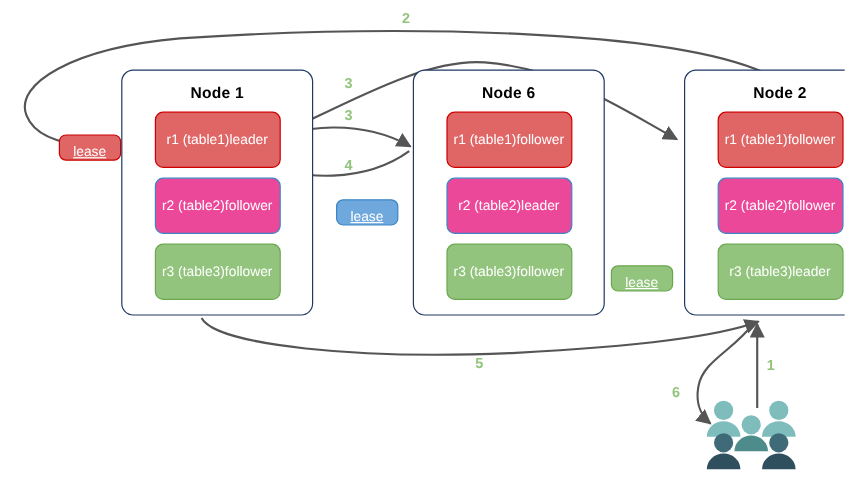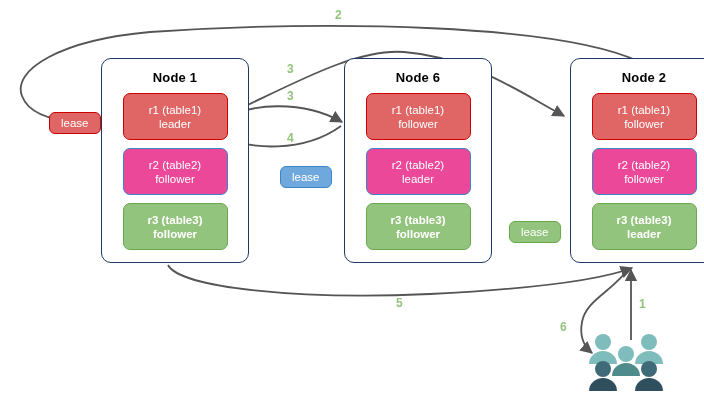--- a/index.html
+++ b/index.html
@@ -25,21 +25,21 @@
     width: 704px;
     height: 405px;
     pointer-events: none;
   }
   .node-box {
     position: absolute;
     box-sizing: border-box;
     border: 1.6px solid #1f3864;
     border-radius: 10px;
     background: #ffffff;
-    width: 148px;
+    width: 160px;
     height: 205px;
   }
   #node-1 { left: 101px; top: 58px; }
   #node-2 { left: 344px; top: 58px; }
   #node-3 { left: 570px; top: 58px; }
 
   .node-title {
     text-align: center;
     font-size: 13px;
     font-weight: bold;
@@ -47,44 +47,45 @@
     margin-top: 11px;
     letter-spacing: 0.2px;
   }
   .replica {
     box-sizing: border-box;
     width: 105px;
     height: 47px;
     margin: 8px auto 0 auto;
     border-radius: 7px;
     display: flex;
-    flex-direction: column;
+    flex-direction: row;
     align-items: center;
     justify-content: center;
     color: #ffffff;
     font-size: 11.5px;
     line-height: 14px;
     text-align: center;
   }
   .replica .r-line { display: block; }
   .replica.red   { background: #e06666; border: 1.4px solid #cc0000; }
   .replica.blue  { background: #ec4899; border: 1.4px solid #3d85c6; }
-  .replica.green { background: #93c47d; border: 1.4px solid #6aa84f; font-weight: bold; }
+  .replica.green { background: #93c47d; border: 1.4px solid #6aa84f; }
 
   .lease-box {
     position: absolute;
     box-sizing: border-box;
     border-radius: 6px;
     display: flex;
-    align-items: center;
+    align-items: flex-end;
     justify-content: center;
     color: #ffffff;
     font-size: 11.5px;
     height: 22px;
     padding: 0 11px;
+    text-decoration: underline;
   }
   .lease-box.red   { background: #e06666; border: 1.4px solid #cc0000; }
   .lease-box.blue  { background: #6fa8dc; border: 1.4px solid #3d85c6; }
   .lease-box.green { background: #93c47d; border: 1.4px solid #6aa84f; }
 
   #lease-node1 { left: 49px;  top: 112px; }
   #lease-node2 { left: 280px; top: 166px; }
   #lease-node3 { left: 509px; top: 221px; }
 
   .step-label {

